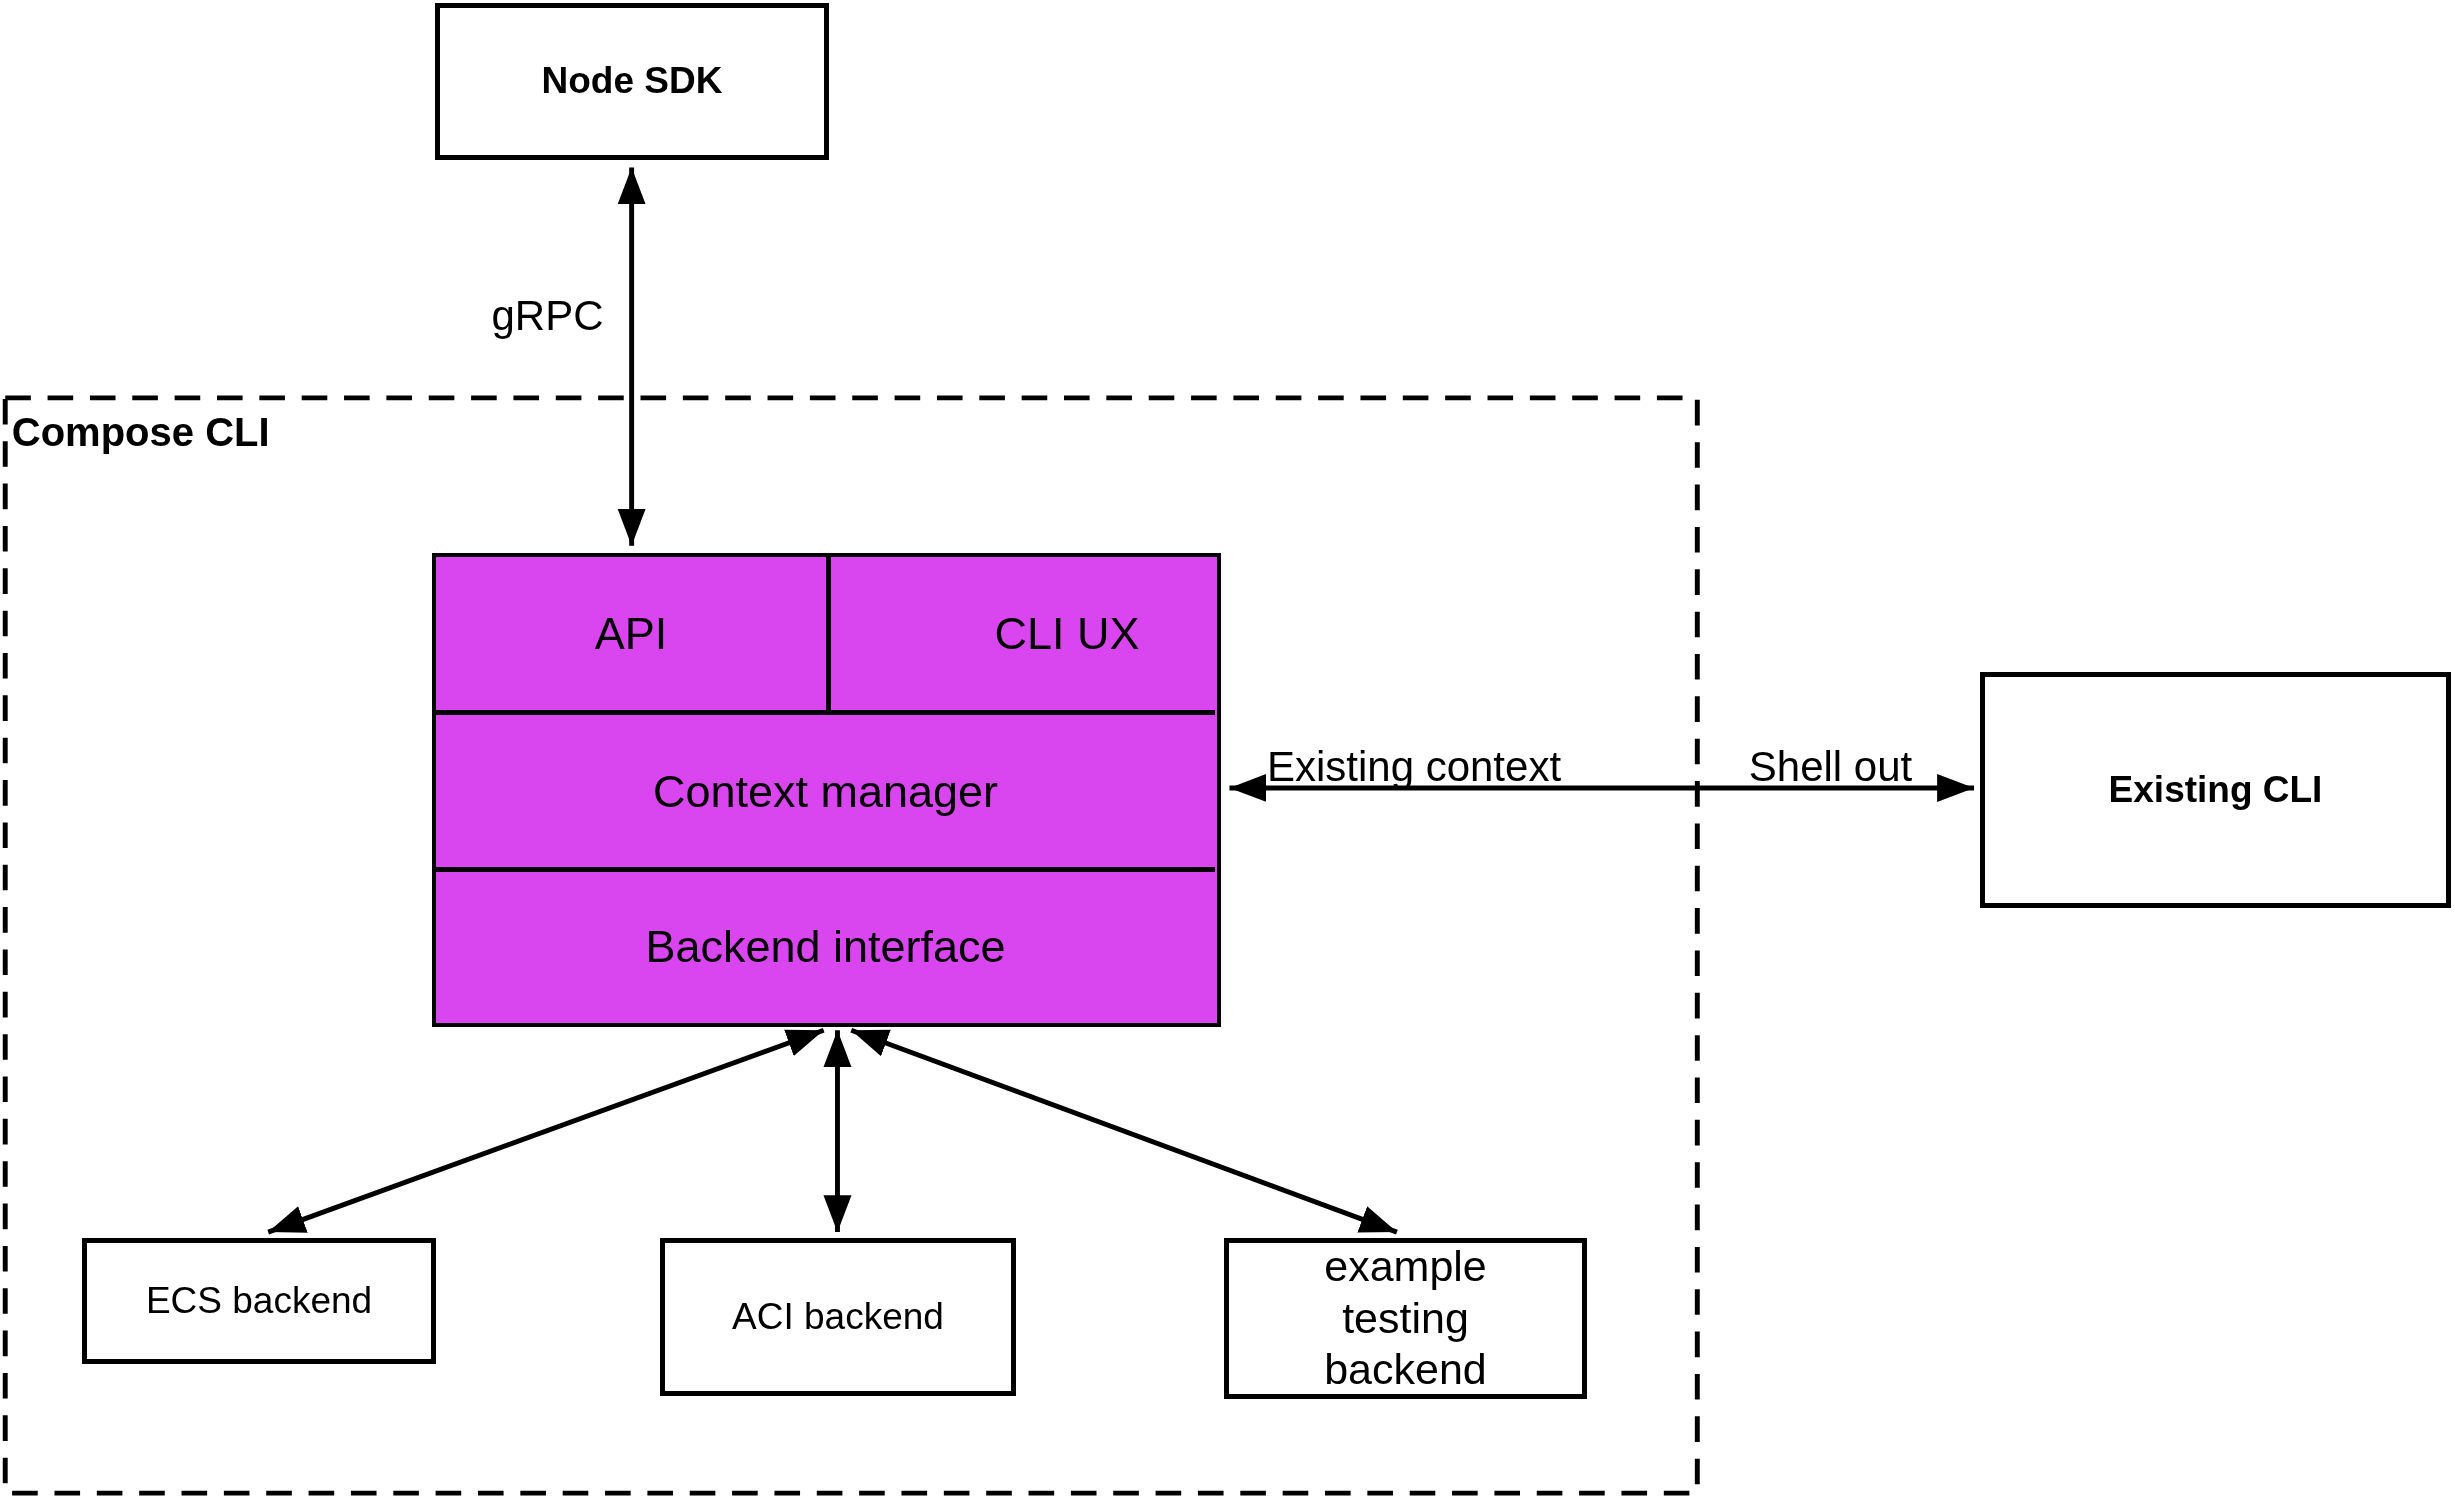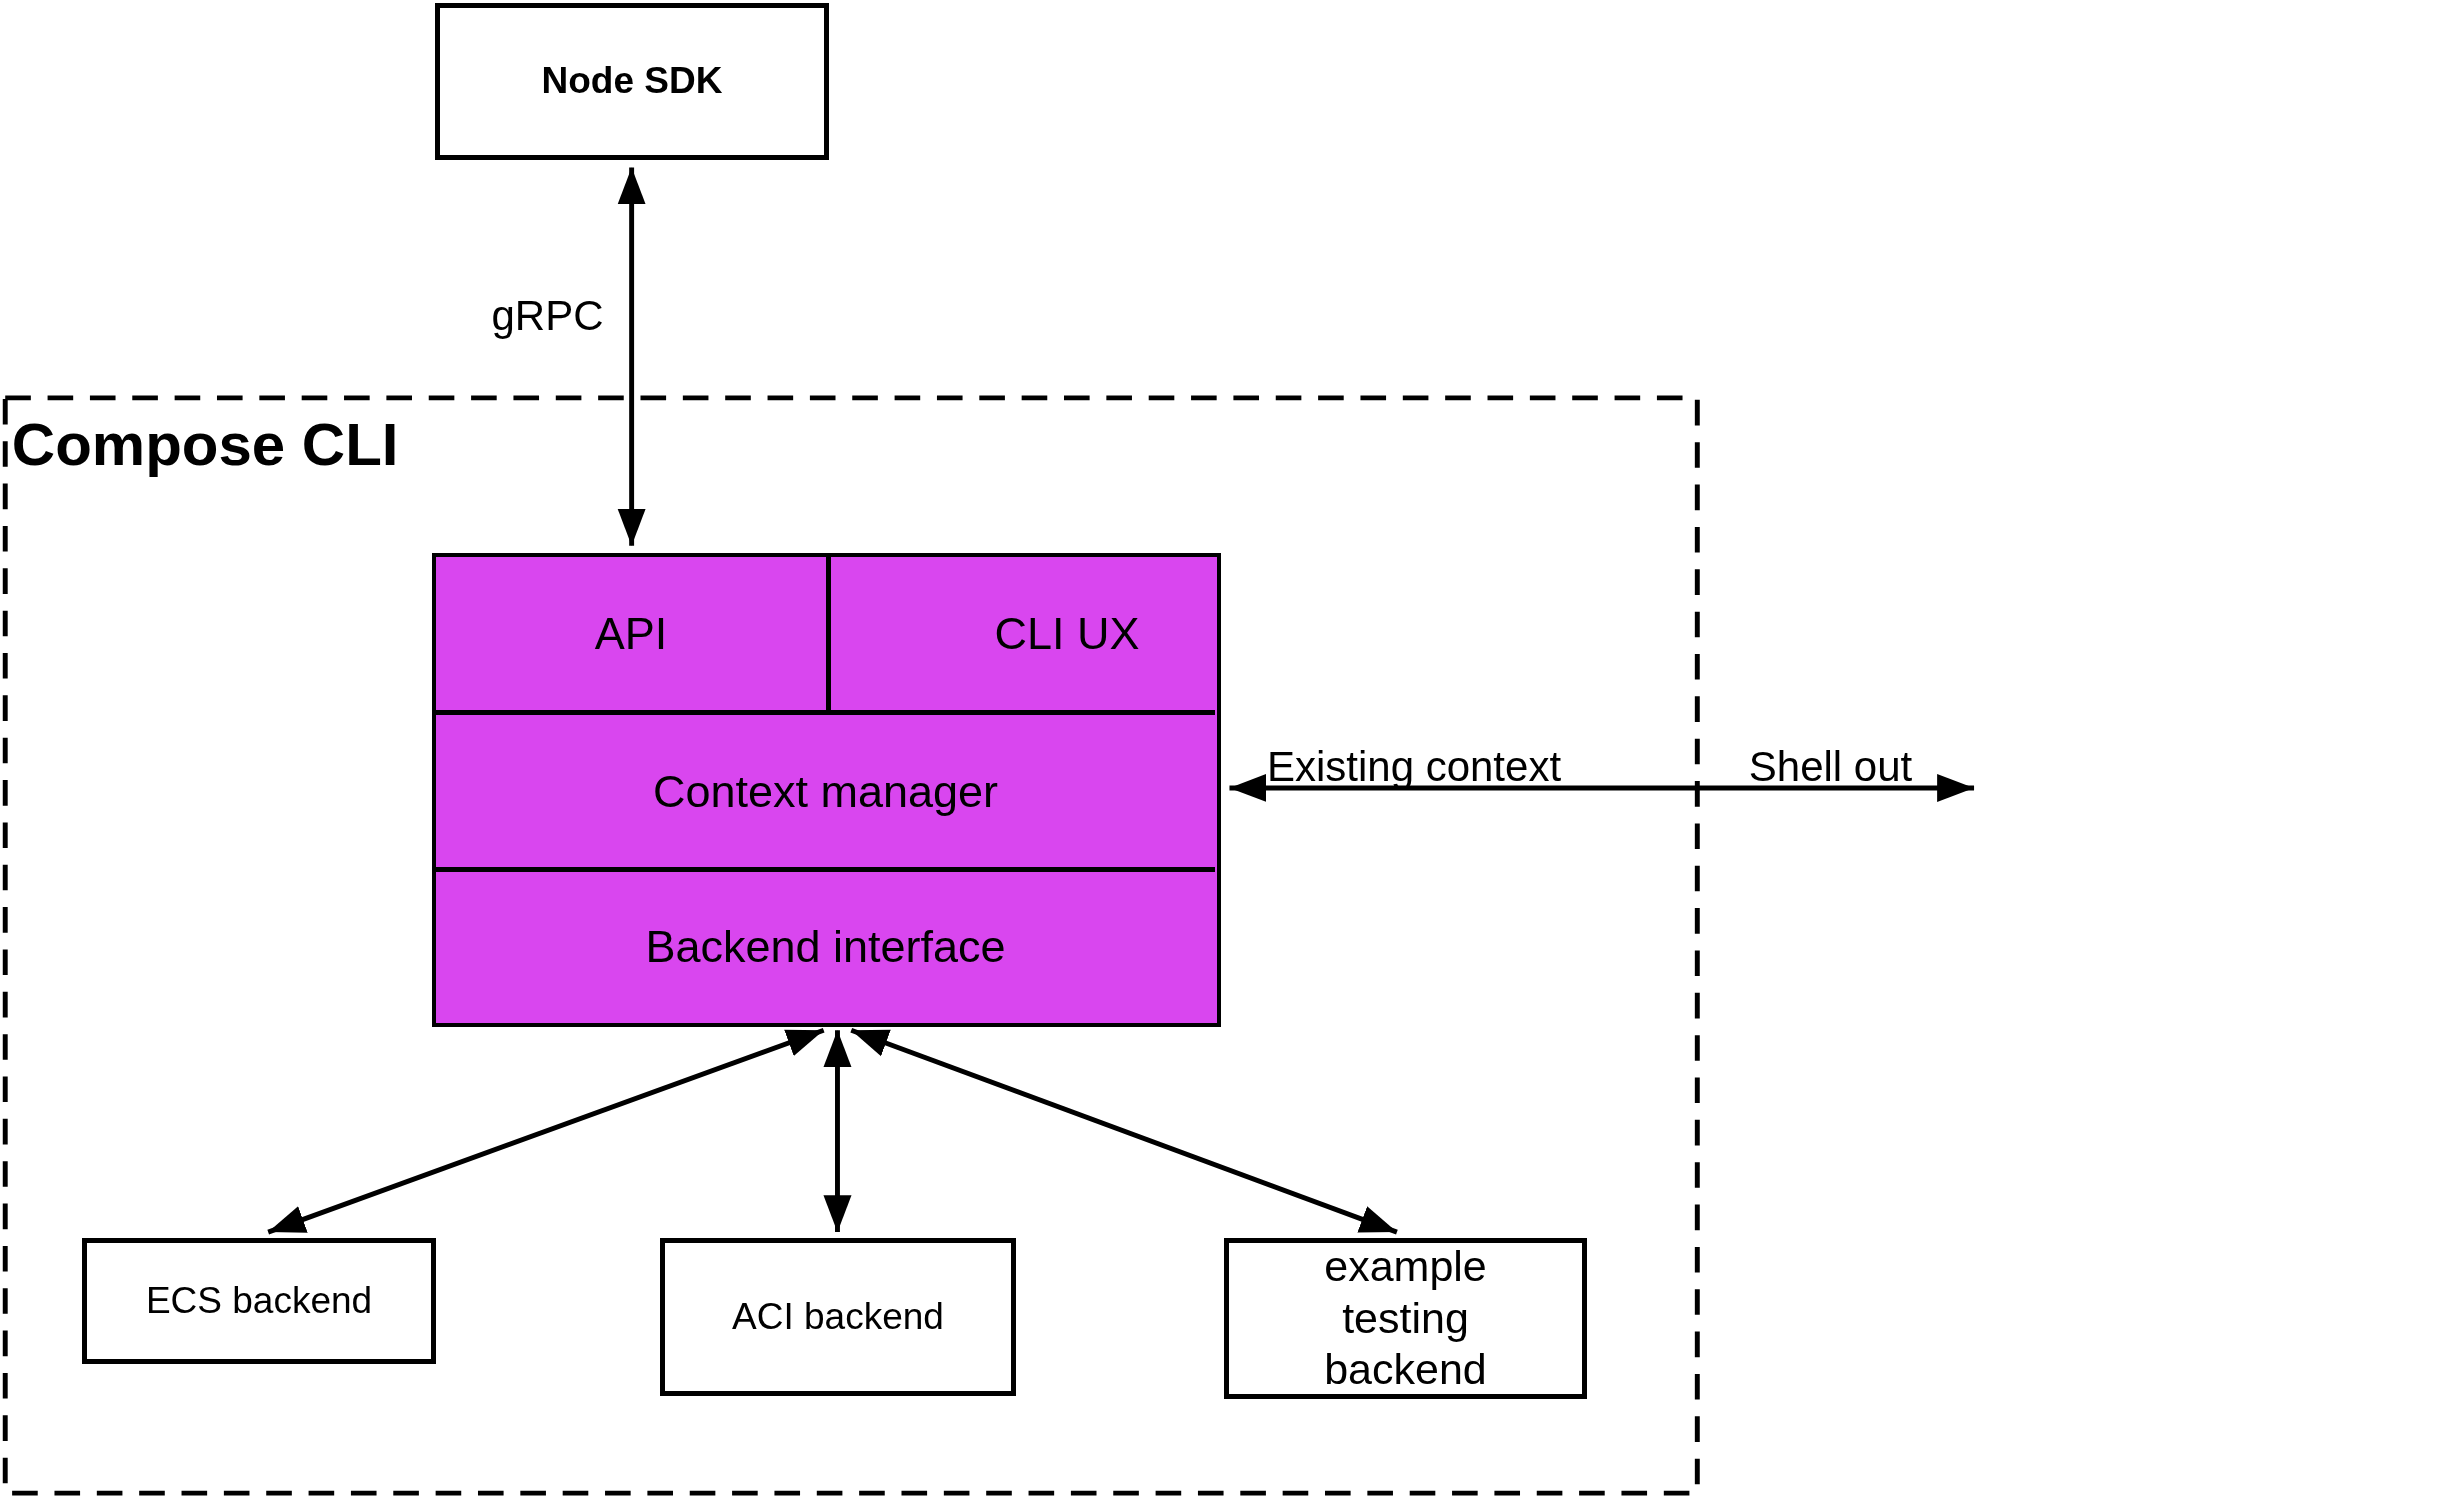--- a/index.html
+++ b/index.html
@@ -52,21 +52,21 @@
   .edge-label{
     position:absolute;
     font-size:42px;
     text-align:center;
     white-space:nowrap;
     margin-top:38px;
   }
   .container-label{
     position:absolute;
     left:11.8px;top:410px;
-    font-size:60px;font-weight:700;
+    font-size:40px;font-weight:700;
     white-space:nowrap;
   }
 </style>
 </head>
 <body>
 
 <div id="stage">
 
   <svg id="wires" viewBox="0 0 2492 1524" xmlns="http://www.w3.org/2000/svg">
     <defs>
@@ -111,20 +111,23 @@
       <span>Context manager</span>
     </div>
     <div class="cell bif">
       <span>Backend interface</span>
     </div>
   </div>
 
   <div class="edge-label" style="left:1266px;top:705px;width:296px;">Existing context</div>
   <div class="edge-label" style="left:1732px;top:705px;width:197px;">Shell out</div>
 
+  <div class="node bold" style="left:1980px;top:672px;width:471px;height:236px;">
+    <span>Existing CLI</span>
+  </div>
 
   <div class="node" style="left:82px;top:1238px;width:354px;height:126px;">
     <span>ECS backend</span>
   </div>
   <div class="node" style="left:660px;top:1238px;width:356px;height:158px;">
     <span>ACI backend</span>
   </div>
   <div class="node" style="left:1224px;top:1238px;width:363px;height:161px;font-size:43px;padding:0 27.6px;">
     <span>example testing backend</span>
   </div>

